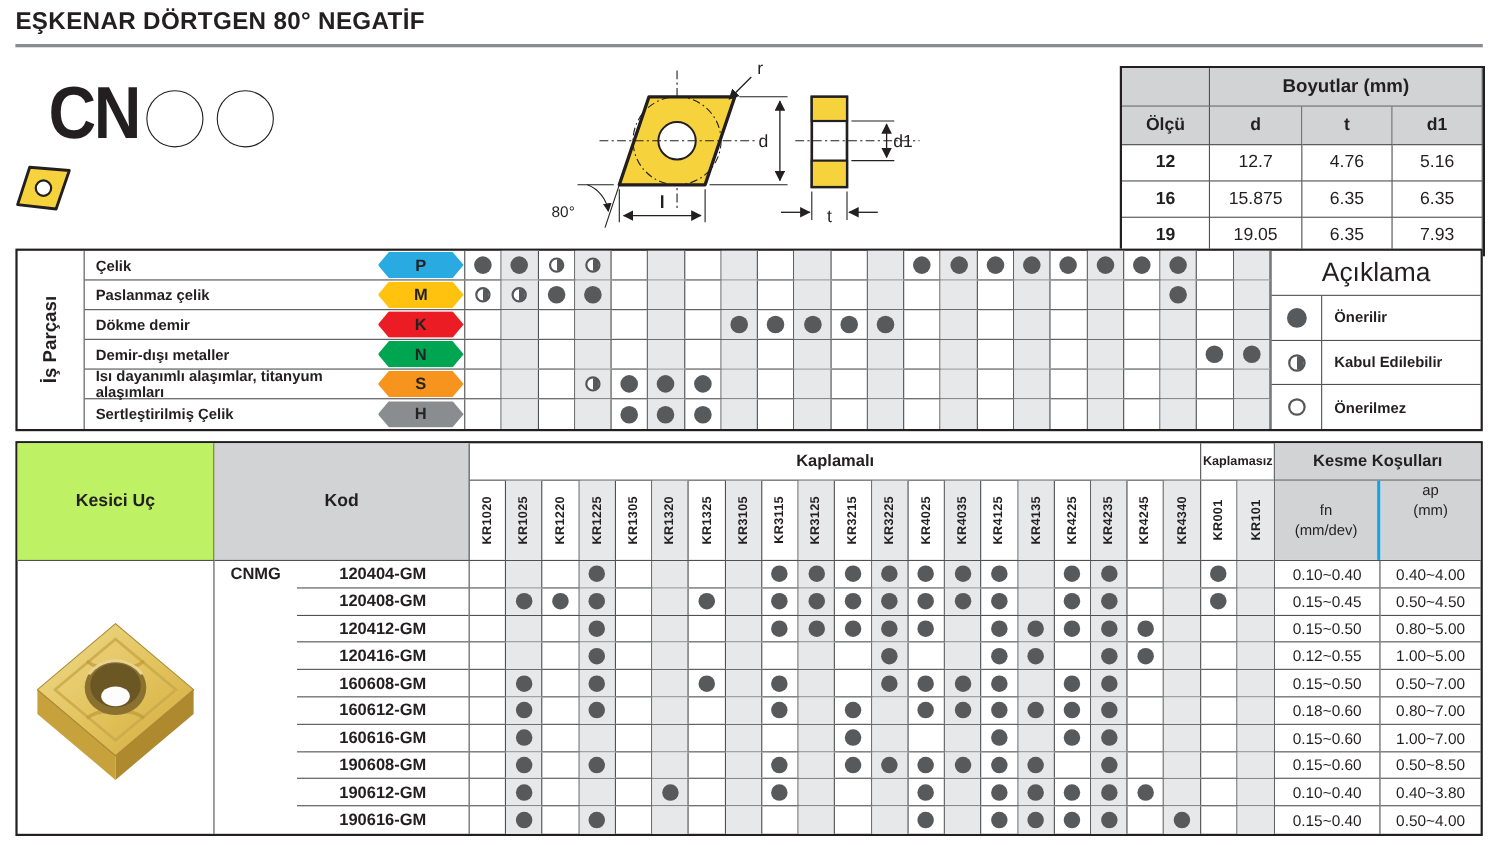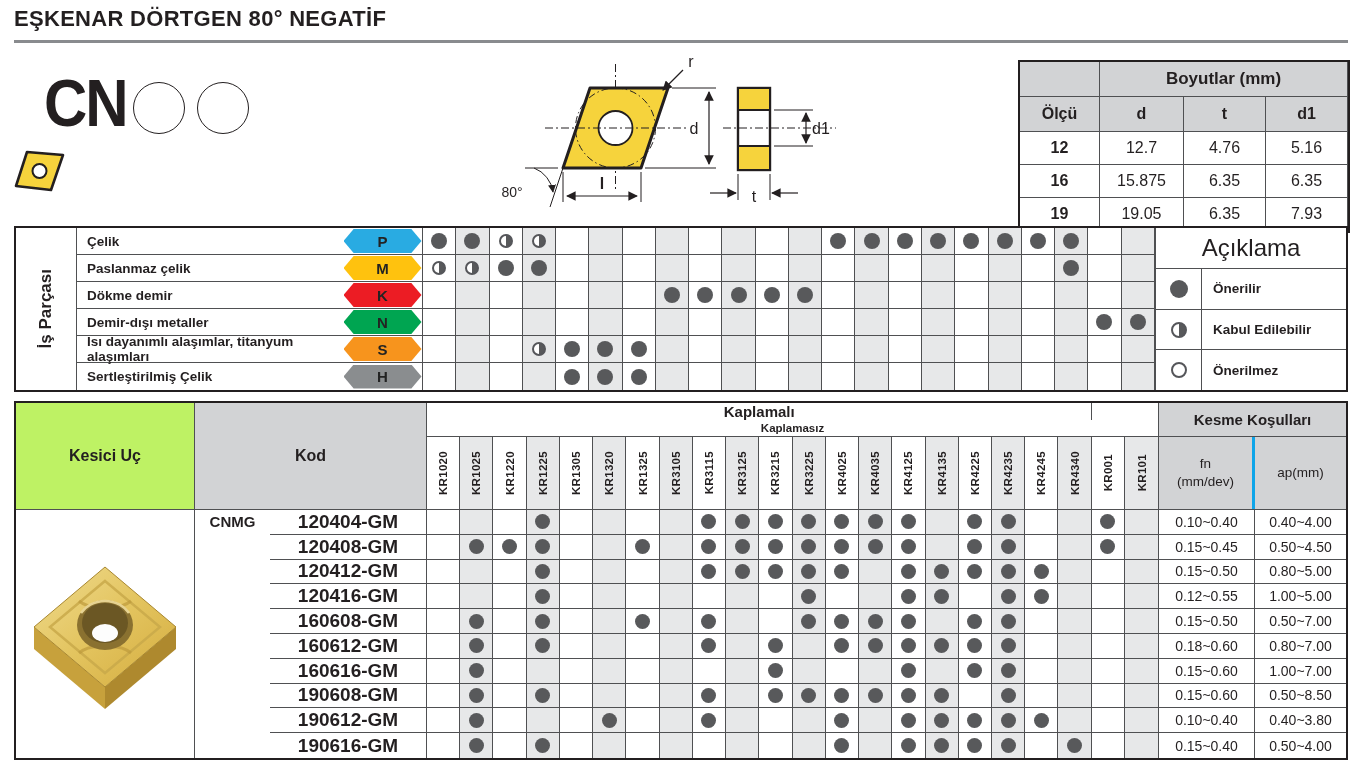--- a/index.html
+++ b/index.html
@@ -57,38 +57,38 @@
   .legend-label{display:flex;align-items:center;padding-left:11px;font-weight:bold;font-size:13.5px;}
 
   
   .cat-table{position:absolute;left:14px;top:401px;width:1334px;height:359px;border:2px solid #231F20;background:#fff;}
   .cat-header{display:flex;height:107px;}
   .h-insert{width:179px;background:#bef264;border-right:1px solid #4F5052;border-bottom:1px solid #4F5052;
             display:flex;align-items:center;justify-content:center;font-weight:bold;font-size:16px;}
   .h-kod{width:232px;background:#D2D3D5;border-right:1px solid #4F5052;border-bottom:1px solid #4F5052;
          display:flex;align-items:center;justify-content:center;font-weight:bold;font-size:16px;}
   .h-grades{width:732px;display:flex;flex-direction:column;border-right:1px solid #4F5052;}
-  .h-grades-top{height:34px;display:flex;border-bottom:1px solid #4F5052;flex-direction:column;}
+  .h-grades-top{height:34px;display:flex;border-bottom:1px solid #4F5052;}
   .h-coated{width:665.45px;border-right:1px solid #4F5052;display:flex;align-items:center;justify-content:center;font-weight:bold;font-size:15px;}
   .h-uncoated{flex:1;display:flex;align-items:center;justify-content:center;font-weight:bold;font-size:11.5px;}
   .h-grade-cells{flex:1;display:flex;border-bottom:1px solid #4F5052;}
   .gcell{width:33.2727px;border-right:1px solid #4F5052;display:flex;align-items:center;justify-content:center;}
   .gcell:last-child{border-right:none;}
   .gtext{writing-mode:vertical-rl;transform:rotate(180deg);font-weight:bold;font-size:11.5px;letter-spacing:.3px;}
   .h-cut{flex:1;display:flex;flex-direction:column;}
   .h-cut-title{height:34px;background:#D2D3D5;border-bottom:1px solid #4F5052;display:flex;align-items:center;justify-content:center;font-weight:bold;font-size:15px;}
   .h-cut-sub{flex:1;display:flex;border-bottom:1px solid #4F5052;}
   .h-fn{width:96px;background:#D2D3D5;border-right:3px solid #0ea5e9;display:flex;flex-direction:column;align-items:center;justify-content:center;font-size:13.5px;line-height:1.3;}
-  .h-ap{flex:1;background:#D2D3D5;display:flex;align-items:center;justify-content:center;font-size:13.5px;line-height:1.3;}
+  .h-ap{flex:1;background:#D2D3D5;display:flex;flex-direction:column;align-items:center;justify-content:flex-start;font-size:13.5px;line-height:1.3;}
 
   .cat-body{display:flex;height:248px;}
   .b-insert{width:179px;border-right:1px solid #4F5052;display:flex;align-items:center;justify-content:center;}
   .b-cnmg{width:75px;font-weight:bold;font-size:15px;text-align:center;padding-top:3px;}
   .b-codes{width:157px;border-right:1px solid #4F5052;display:flex;flex-direction:column;}
-  .code-cell{height:24.8px;border-bottom:1px solid #4F5052;display:flex;align-items:center;justify-content:center;font-weight:bold;font-size:19px;}
+  .code-cell{height:24.8px;border-bottom:1px solid #4F5052;display:flex;align-items:center;justify-content:center;font-weight:bold;font-size:15px;}
   .code-cell:last-child{border-bottom:none;}
   .b-matrix{width:732px;display:flex;flex-direction:column;border-right:1px solid #4F5052;}
   .crow{display:flex;height:24.8px;border-bottom:1px solid #4F5052;}
   .crow:last-child{border-bottom:none;}
   .ccell{width:33.2727px;border-right:1px solid #4F5052;display:flex;align-items:center;justify-content:center;}
   .ccell:last-child{border-right:none;}
   .ccell .dot{width:15px;height:15px;}
   .b-fn{width:96px;border-right:1px solid #4F5052;display:flex;flex-direction:column;}
   .b-ap{flex:1;display:flex;flex-direction:column;}
   .val-cell{height:24.8px;border-bottom:1px solid #4F5052;display:flex;align-items:center;justify-content:center;font-size:14px;}

